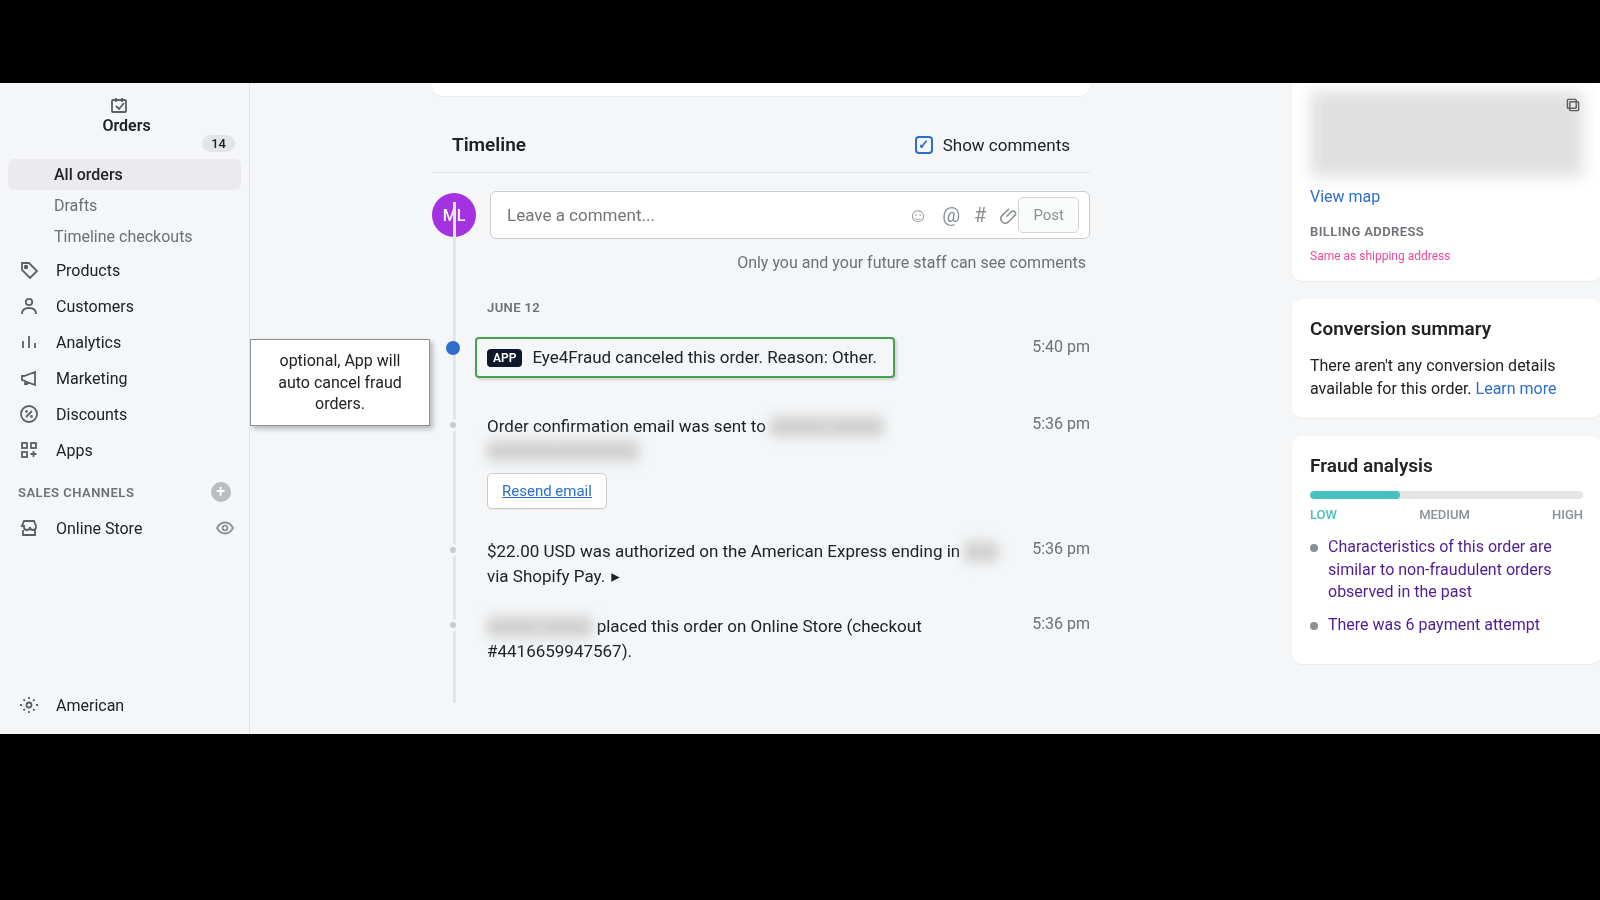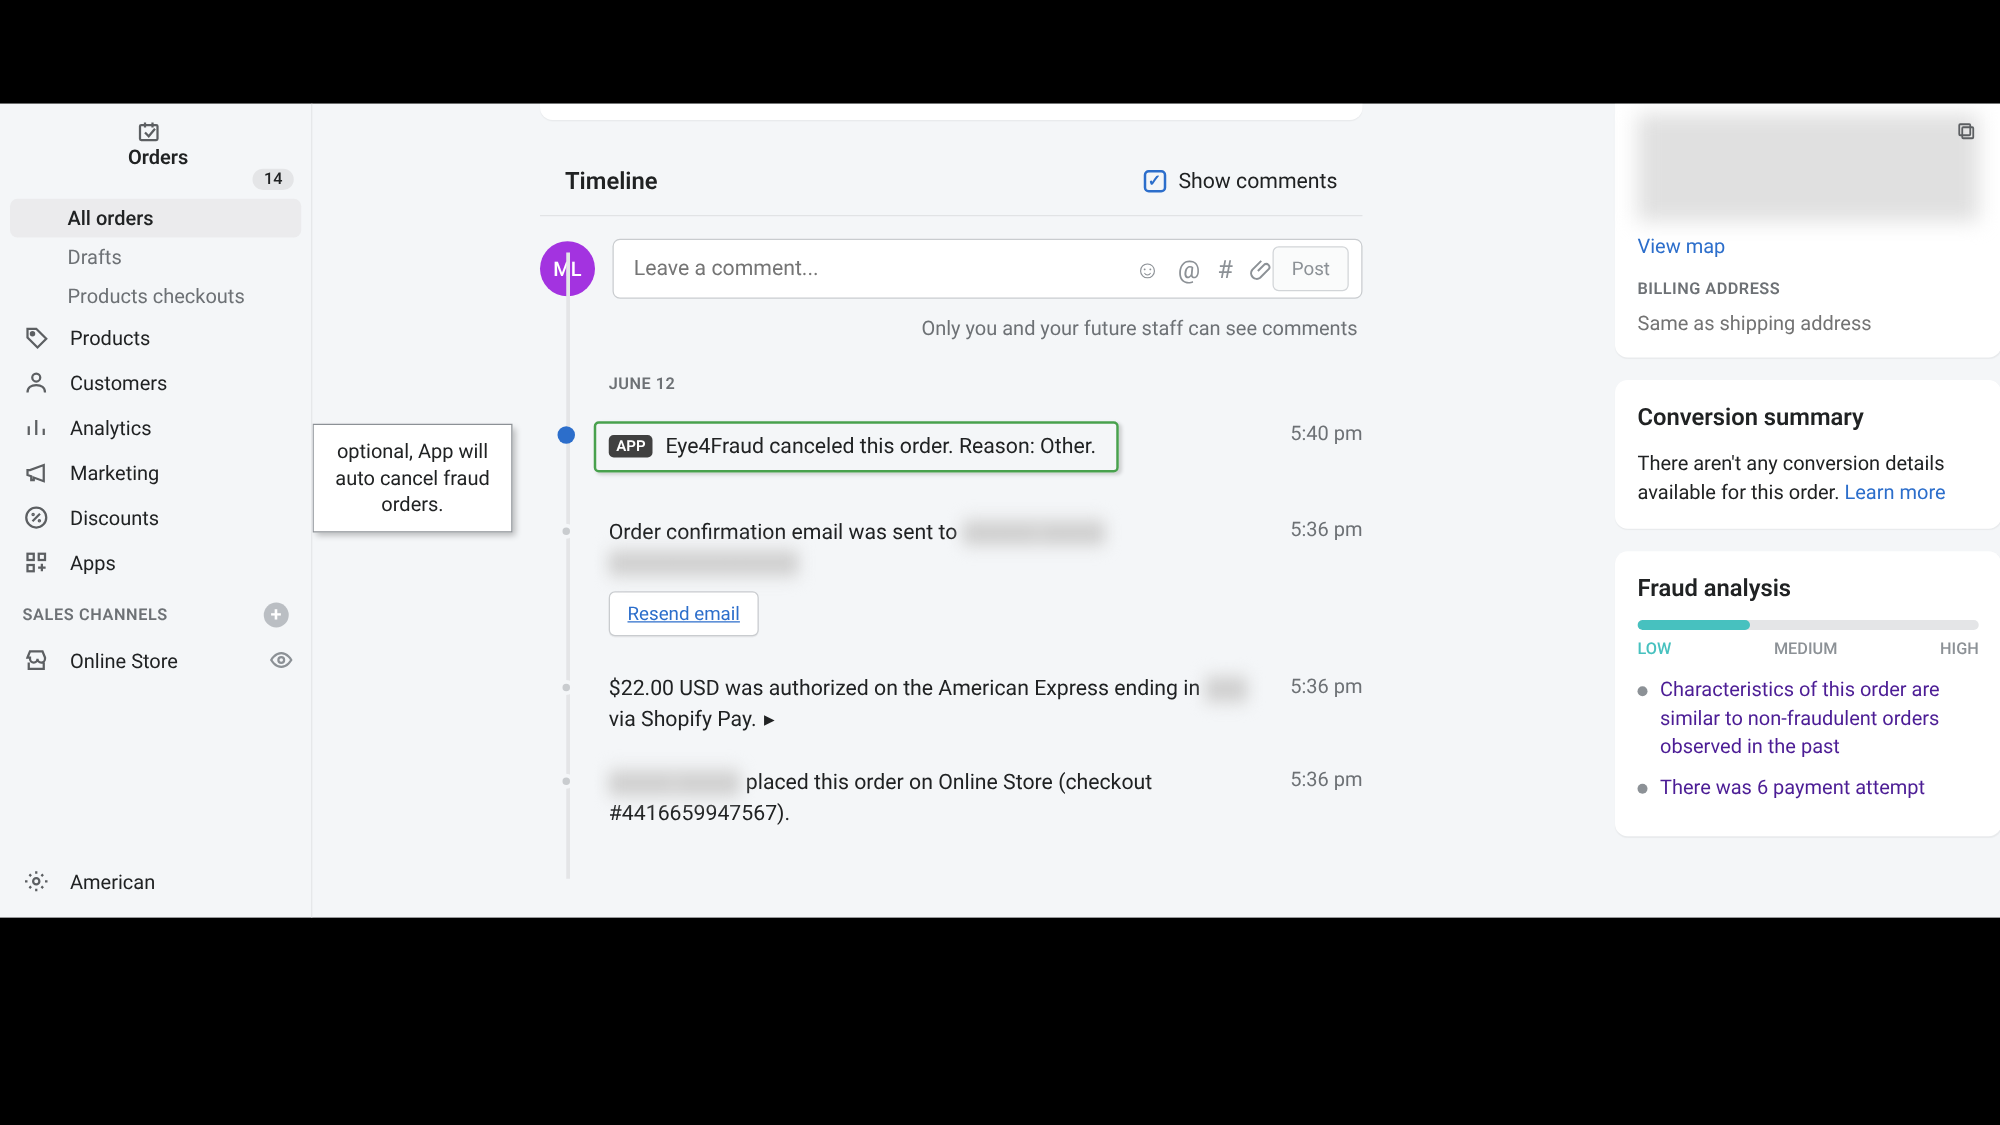--- a/index.html
+++ b/index.html
@@ -36,34 +36,34 @@
 .comment-note { text-align: right; color: #6d7175; font-size: 16px; padding: 14px 4px 0 0; }
 .timeline-body { position: relative; padding-left: 55px; padding-top: 28px; }
 .timeline-line { position: absolute; left: 21px; top: -70px; bottom: -40px; width: 3px; background: #e4e5e7; }
 .date-header { font-size: 13px; font-weight: 600; color: #6d7175; letter-spacing: 0.4px; margin-bottom: 22px; }
 .tl-item { position: relative; margin-bottom: 24px; }
 .tl-dot { position: absolute; left: -40px; top: 5px; width: 12px; height: 12px; border-radius: 50%; background: #c9cccf; border: 3px solid #f4f6f8; }
 .tl-dot.blue { background: #2c6ecb; width: 14px; height: 14px; left: -41px; top: 4px; border: none; }
 .tl-row { display: flex; justify-content: space-between; align-items: flex-start; gap: 16px; }
 .tl-text { font-size: 17px; color: #202223; line-height: 1.45; }
 .tl-time { font-size: 16px; color: #6d7175; white-space: nowrap; }
-.app-badge { display: inline-block; background: #404040; color: #fff; font-size: 12px; font-weight: 600; padding: 2px 6px; border-radius: 4px; margin-right: 6px; vertical-align: 1px; }
+.app-badge { display: inline-block; background: #0f172a; color: #fff; font-size: 12px; font-weight: 600; padding: 2px 6px; border-radius: 4px; margin-right: 6px; vertical-align: 1px; }
 .highlight-box { border: 2px solid #48a14d; border-radius: 4px; padding: 6px 10px; margin-left: -12px; width: 420px; box-shadow: 2px 2px 3px rgba(0,0,0,0.15); }
 .blur { filter: blur(6px); color: #aaa; background: #ddd; border-radius: 3px; display: inline-block; }
 .resend-btn { display: inline-block; margin-top: 10px; border: 1px solid #c9cccf; background: #fff; color: #2c6ecb; font-size: 15px; padding: 8px 14px; border-radius: 5px; cursor: pointer; box-shadow: 0 1px 0 rgba(0,0,0,0.05); text-decoration: underline; }
 .caret { margin-left: 6px; color: #202223; }
-.callout { position: absolute; top: 256px; left: 0; width: 160px; background: #fff; border: 1px solid #8c9196; padding: 10px 12px; font-size: 16px; color: #202223; text-align: center; box-shadow: 3px 3px 5px rgba(0,0,0,0.25); line-height: 1.35; }
+.callout { position: absolute; top: 256px; left: 0; width: 180px; background: #fff; border: 1px solid #8c9196; padding: 10px 12px; font-size: 16px; color: #202223; text-align: center; box-shadow: 3px 3px 5px rgba(0,0,0,0.25); line-height: 1.35; }
 .right-col { position: absolute; top: 0; right: -1px; width: 309px; display: flex; flex-direction: column; gap: 18px; }
 .rcard { background: #fff; border-radius: 10px; padding: 18px 18px; box-shadow: 0 1px 1px rgba(0,0,0,0.05); }
 .rcard.no-top { border-top-left-radius: 0; border-top-right-radius: 0; padding-top: 8px; }
 .address-blur { height: 86px; background: linear-gradient(#e0e0e0, #e0e0e0); filter: blur(8px); margin-bottom: 10px; }
 .copy-icon { position: absolute; top: 14px; right: 18px; width: 18px; height: 18px; color: #5c5f62; cursor: pointer; }
 .link { color: #2c6ecb; cursor: pointer; font-size: 16px; }
 .bill-heading { font-size: 13px; font-weight: 600; color: #6d7175; letter-spacing: 0.4px; margin-top: 18px; margin-bottom: 10px; }
-.small-text { font-size: 16px; color: #737373; }
+.small-text { font-size: 12px; color: #ec4899; }
 .rcard-title { font-size: 19px; font-weight: 600; color: #202223; margin-bottom: 14px; }
 .conv-text { font-size: 16px; color: #202223; line-height: 1.45; }
 .fraud-bar { height: 8px; border-radius: 4px; background: #e4e5e7; margin: 6px 0 8px 0; overflow: hidden; }
 .fraud-fill { height: 100%; width: 33%; background: #47c1bf; border-radius: 4px; }
 .fraud-labels { display: flex; justify-content: space-between; font-size: 13px; font-weight: 500; color: #8c9196; margin-bottom: 14px; }
 .fraud-labels .low { color: #47c1bf; }
 .fraud-list { list-style: none; font-size: 16px; color: #4c1d95; }
 .fraud-list li { position: relative; padding-left: 18px; margin-bottom: 10px; line-height: 1.4; }
 .fraud-list li::before { content: ""; position: absolute; left: 0; top: 8px; width: 8px; height: 8px; border-radius: 50%; background: #8c9196; }
 .eye-icon { margin-left: auto; color: #8c9196; }
@@ -85,21 +85,21 @@
               <rect x="3" y="5" width="14" height="12" rx="1"></rect>
               <path d="M7 3v4M13 3v4"></path>
               <path d="M7 11l3 3 5-6" fill="none"></path>
             </svg>
         </span>
         <span>Orders</span>
         <span class="badge">14</span>
       </div>
       <div class="nav-sub selected">All orders</div>
       <div class="nav-sub">Drafts</div>
-      <div class="nav-sub">Products checkouts</div>
+      <div class="nav-sub">Timeline checkouts</div>
 
       <div class="nav-item">
         <span class="icon">
           <svg width="20" height="20" viewBox="0 0 20 20" fill="none" stroke="currentColor" stroke-width="1.8">
               <path d="M3 3h7l8 8-7 7-8-8V3z"></path>
               <circle cx="7" cy="7" r="1.3" fill="currentColor"></circle>
             </svg>
         </span>
         <span>Products</span>
       </div>

